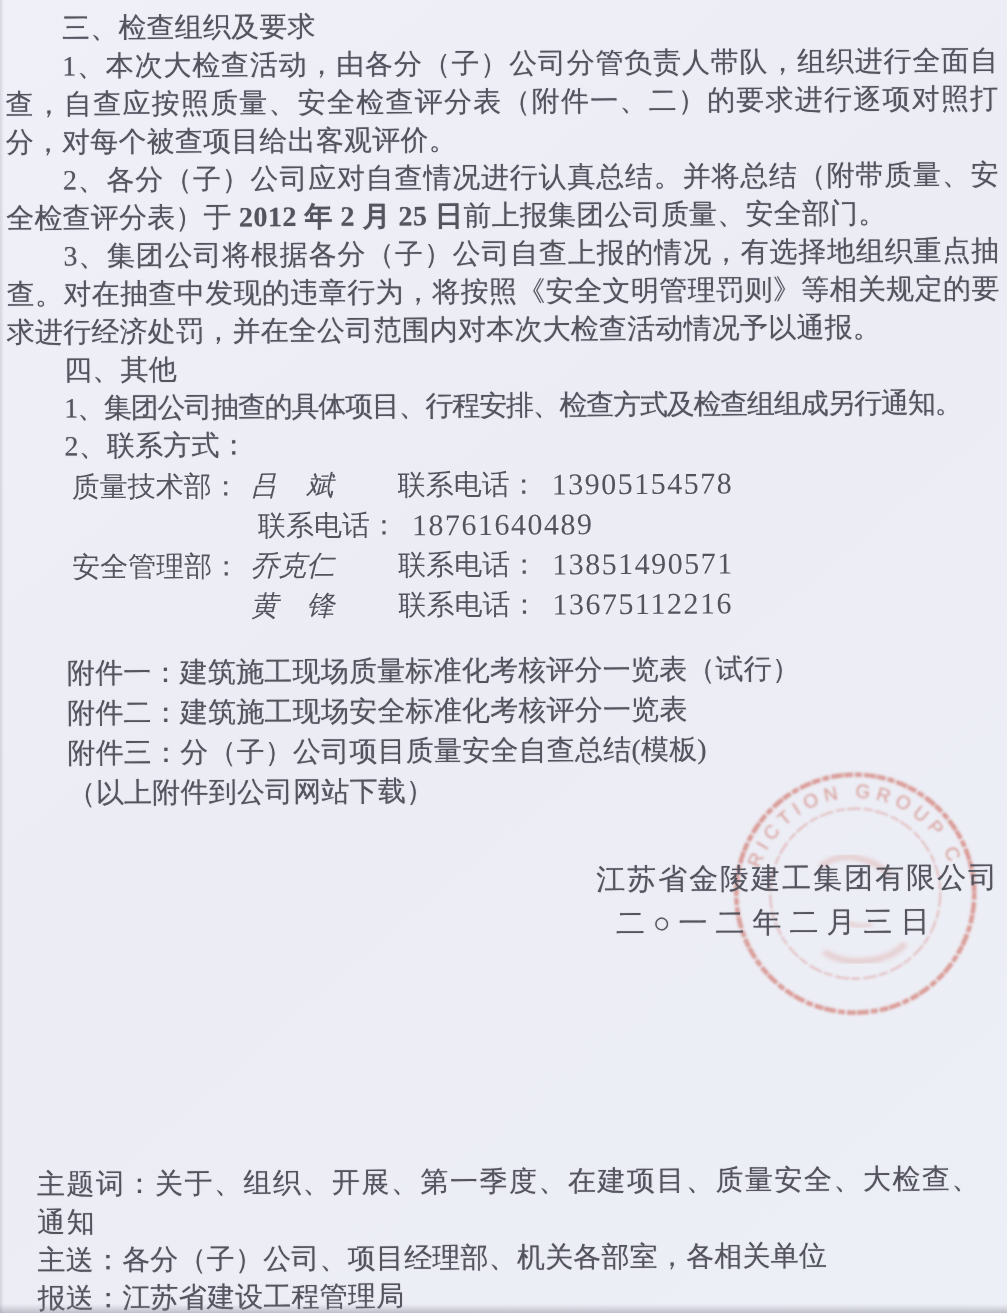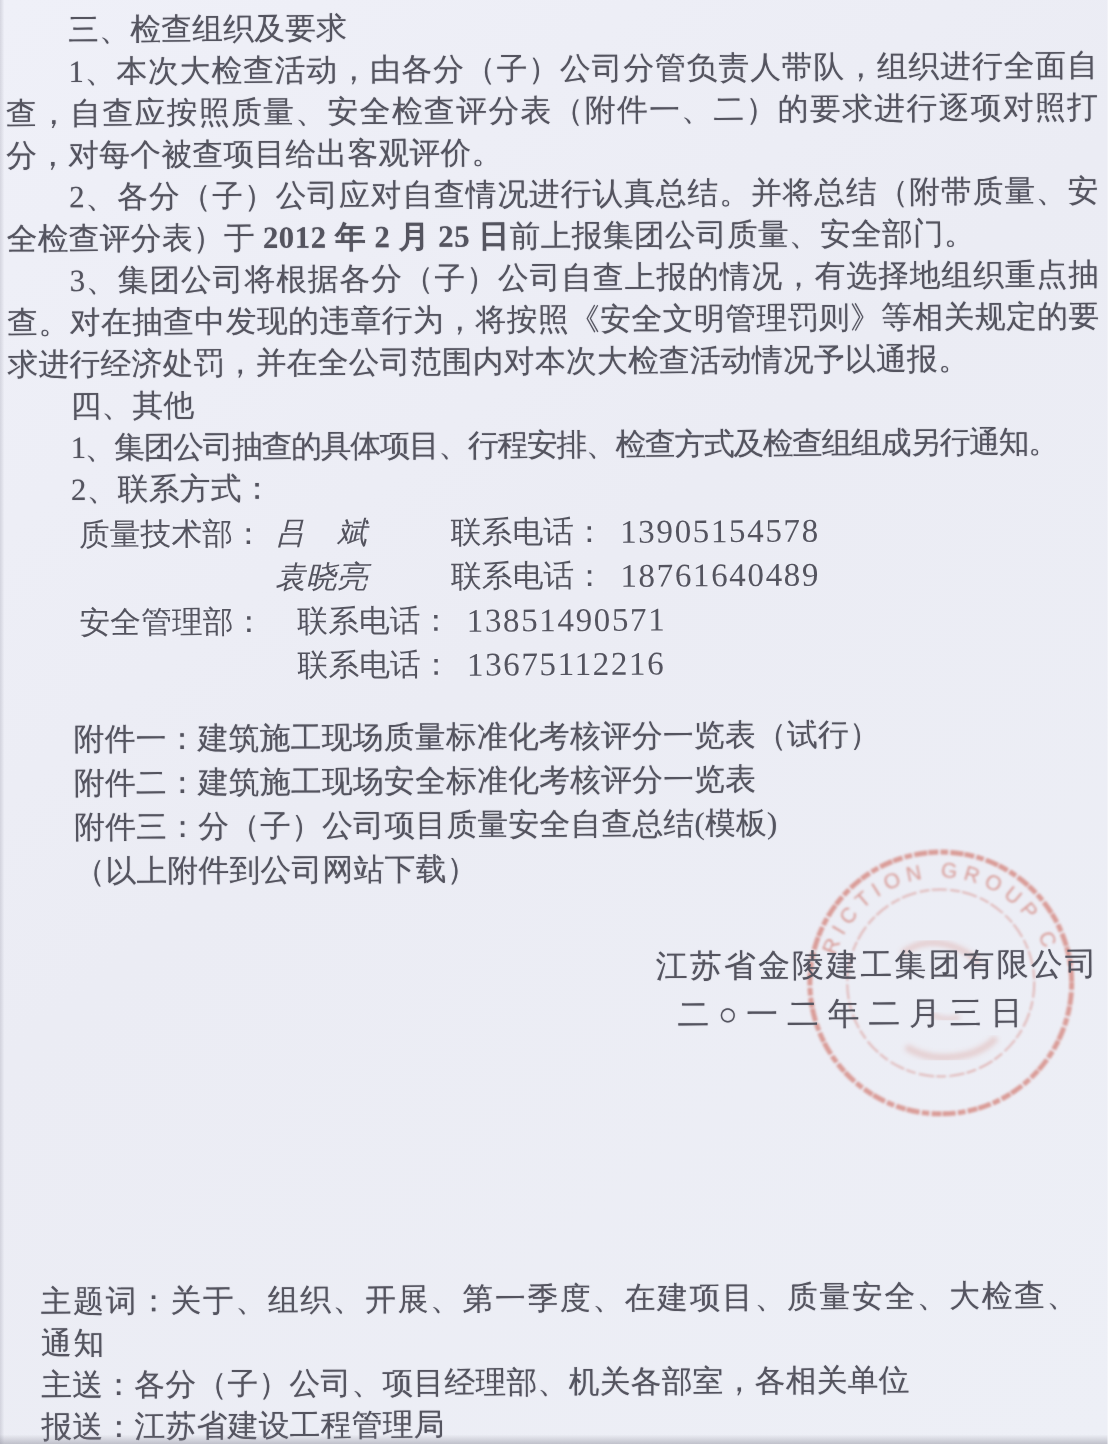--- a/index.html
+++ b/index.html
@@ -21,21 +21,21 @@
   .indent { text-indent: 57px; }
   .tight { letter-spacing: -1.2px; white-space: nowrap; }
   .date-bold { font-weight: bold; letter-spacing: 0.5px; }
 
   .textblock { position: relative; z-index: 2; }
 
   .contacts { margin-top: 2px; padding-left: 64px; position: relative; z-index: 2; }
   .contact-row { display: flex; line-height: 40px; font-size: 28px; }
   .c-dept { width: 178px; flex: none; }
   .c-name { width: 140px; flex: none; font-style: italic; }
-  .c-phlabel { flex: none; margin-left: 20px; }
+  .c-phlabel { flex: none; margin-left: 8px; }
   .c-phone { flex: none; margin-left: 14px; font-size: 30px; letter-spacing: 1.5px; }
 
   .attachments { margin-top: 26px; padding-left: 58px; position: relative; z-index: 2; }
   .attachments p { line-height: 40px; }
 
   .signature { margin-top: 48px; text-align: right; padding-right: 4px;
                position: relative; z-index: 2; }
   .sig-company { line-height: 42px; font-size: 29px; letter-spacing: 2px; }
   .sig-date { line-height: 46px; font-size: 29px; letter-spacing: 8px; padding-right: 62px; }
 
@@ -67,31 +67,32 @@
 
   <div class="contacts">
     <div class="contact-row">
       <span class="c-dept">质量技术部：</span>
         <span class="c-name">吕　斌</span>
         <span class="c-phlabel">联系电话：</span>
         <span class="c-phone">13905154578</span>
     </div>
     <div class="contact-row">
       <span class="c-dept"></span>
-        <span class="c-name">袁晓亮</span>
         <span class="c-phlabel">联系电话：</span>
         <span class="c-phone">18761640489</span>
     </div>
     <div class="contact-row">
       <span class="c-dept">安全管理部：</span>
+        <span class="c-name">乔克仁</span>
         <span class="c-phlabel">联系电话：</span>
         <span class="c-phone">13851490571</span>
     </div>
     <div class="contact-row">
       <span class="c-dept"></span>
+        <span class="c-name">黄　锋</span>
         <span class="c-phlabel">联系电话：</span>
         <span class="c-phone">13675112216</span>
     </div>
   </div>
 
   <div class="attachments">
     <p>附件一：建筑施工现场质量标准化考核评分一览表（试行）</p>
     <p>附件二：建筑施工现场安全标准化考核评分一览表</p>
     <p>附件三：分（子）公司项目质量安全自查总结(模板)</p>
     <p>（以上附件到公司网站下载）</p>

